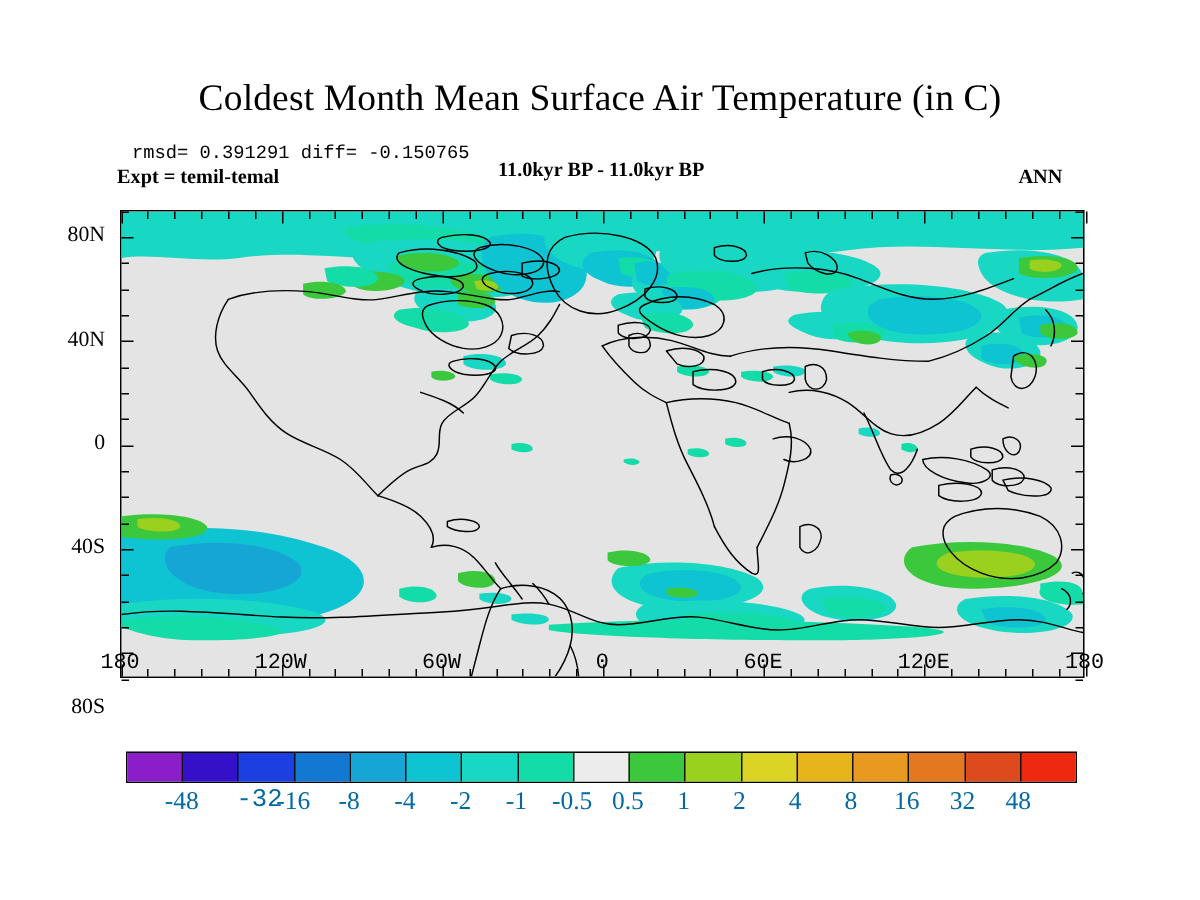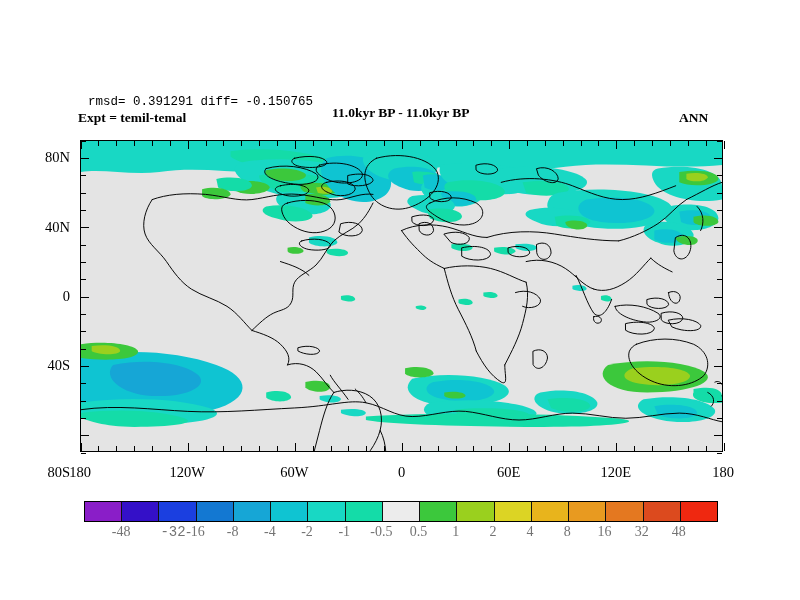--- a/index.html
+++ b/index.html
@@ -32,40 +32,41 @@
   .tick{position:absolute;background:#000;}
   .tk-b{width:1px;height:5px;bottom:0;}
   .tk-t{width:1px;height:5px;top:0;}
   .tk-l{height:1px;width:5px;left:0;}
   .tk-r{height:1px;width:5px;right:0;}
   .tk-maj-b{height:8px;}
   .tk-maj-t{height:8px;}
   .tk-maj-l{width:8px;}
   .tk-maj-r{width:8px;}
 
-  .xlab{position:absolute;font-size:14.5px;color:#000;transform:translateX(-50%);top:464px;}
+  .xlab{position:absolute;font-size:14.5px;color:#000;transform:translateX(-50%);top:434px;font-family:Liberation Mono, monospace;}
   .ylab{position:absolute;font-size:14.5px;color:#000;transform:translateY(-50%);text-align:right;}
 
   
   #cbar{
     position:absolute;left:84px;top:501px;width:632px;height:19px;
     border:1px solid #000;box-sizing:content-box;display:flex;
   }
   #cbar .cell{flex:1 1 0;height:100%;}
   #cbar .cell + .cell{border-left:1px solid #111;}
   .cblab{
-    position:absolute;font-size:14px;color:#737373;
+    position:absolute;font-size:17px;color:#0369a1;
     transform:translateX(-50%);top:524px;white-space:nowrap;
   }
 </style>
 </head>
 <body>
 
 <div id="stage">
 
+  <div class="title">Coldest Month Mean Surface Air Temperature (in C)</div>
 
   <div class="hdr hdr-rmsd">rmsd= 0.391291 diff= -0.150765</div>
   <div class="hdr hdr-expt">Expt = temil-temal</div>
   <div class="hdr hdr-period">11.0kyr BP - 11.0kyr BP</div>
   <div class="hdr hdr-ann">ANN</div>
 
   <div id="plot">
     <svg id="mapsvg" viewBox="0 0 360 180" preserveAspectRatio="none">
       <defs>
         <clipPath id="pc">

